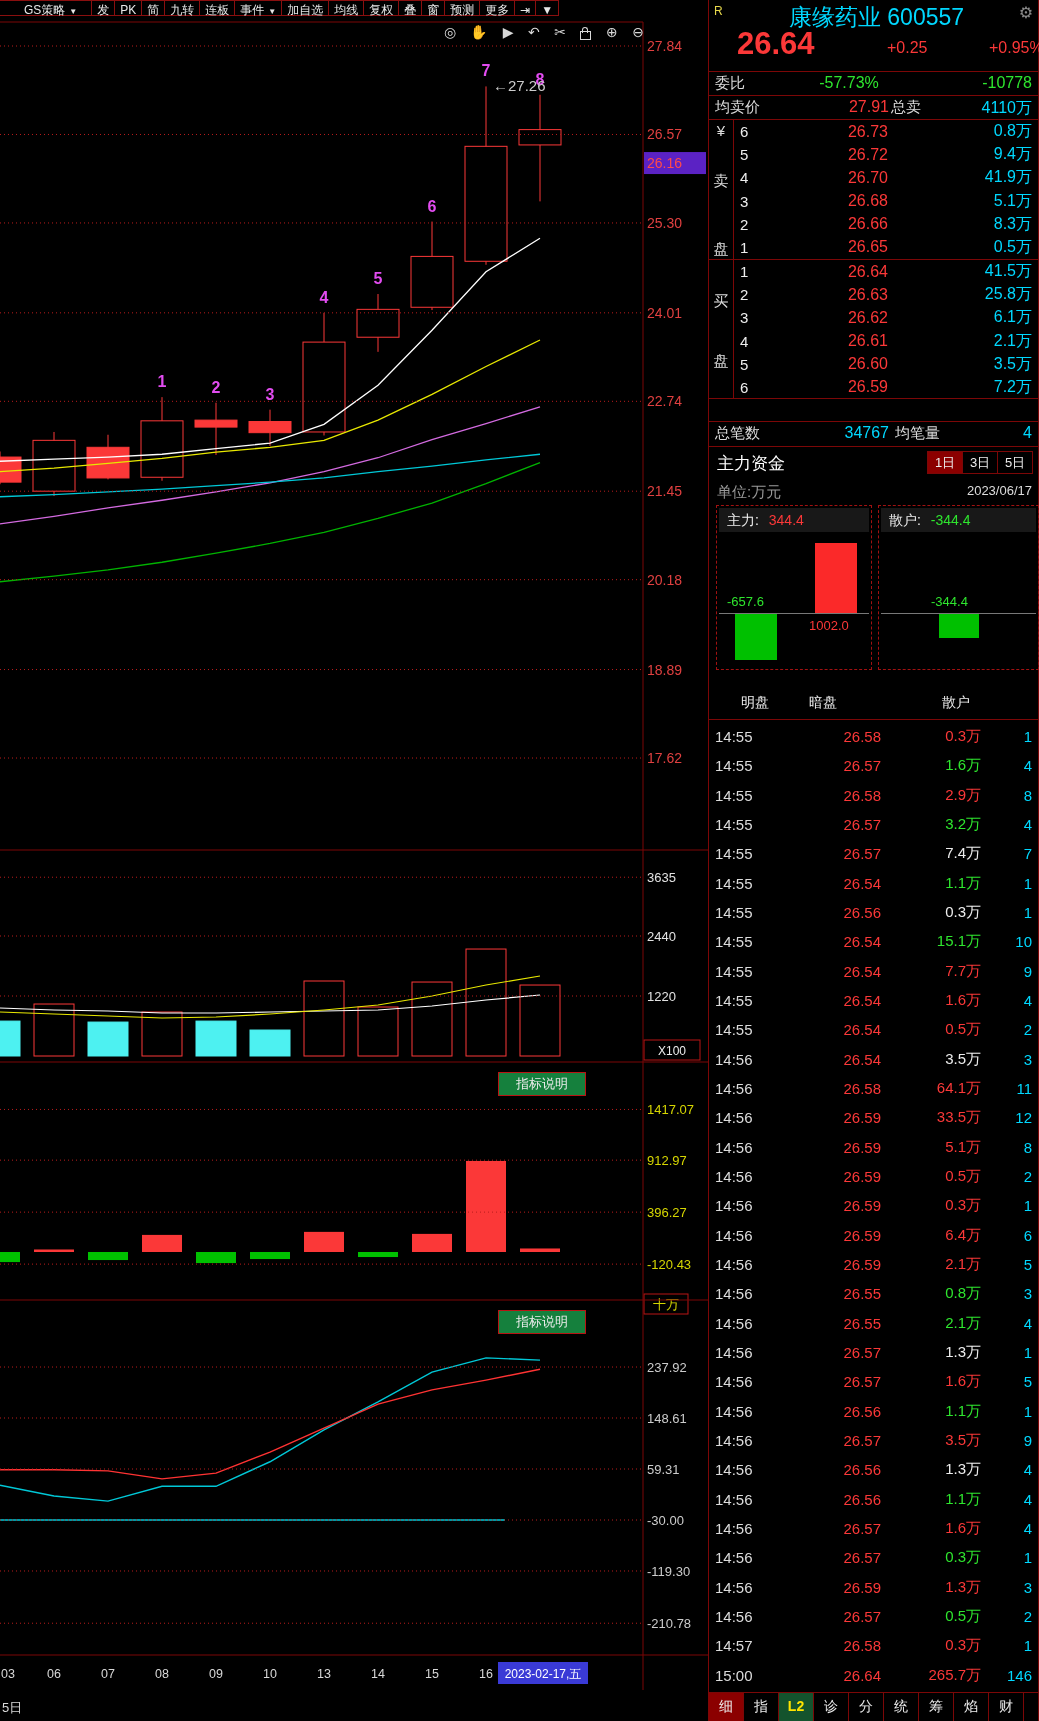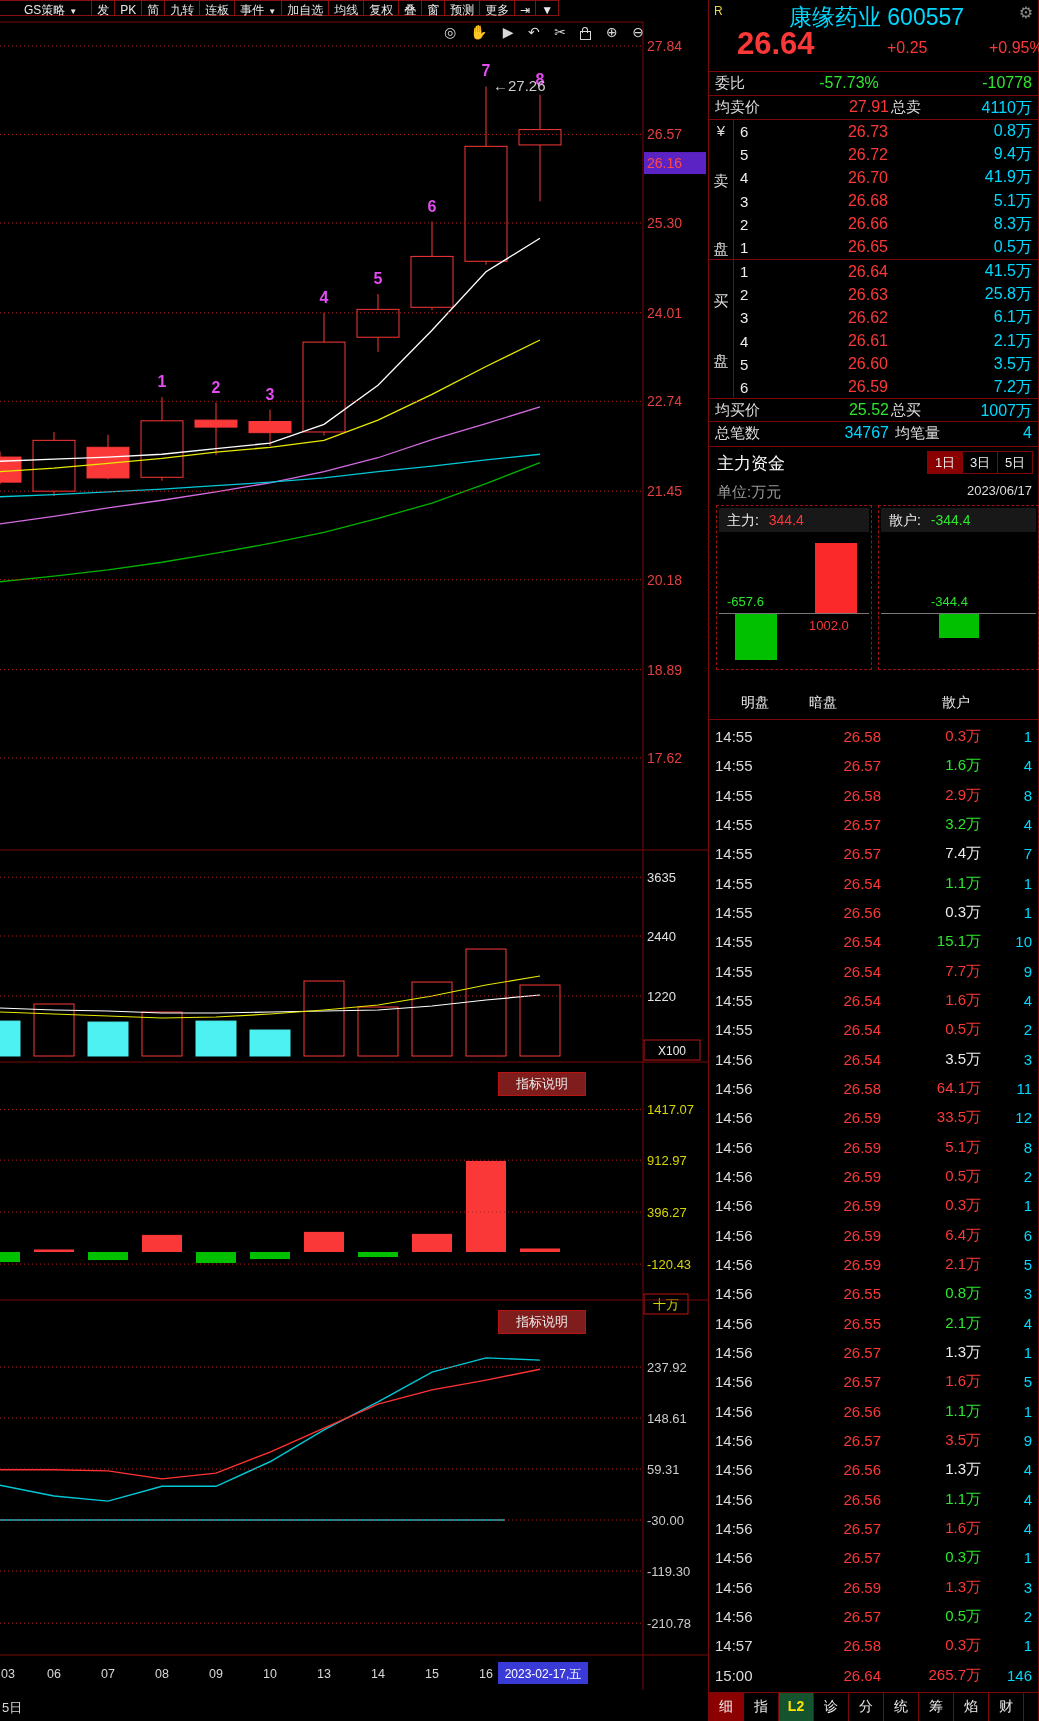--- a/index.html
+++ b/index.html
@@ -12,21 +12,21 @@
   .tb-btn{border:1px solid #8a0f0f;margin-left:-1px;background:#000;color:#e9e9e9;
           font-size:12px;line-height:19px;padding:0 5px;white-space:nowrap;cursor:default;}
   .tb-btn .caret{font-size:8px;margin-left:4px;color:#e9e9e9;}
   
   #chart-icons{position:absolute;left:444px;top:23px;width:200px;display:flex;
                justify-content:space-between;color:#d8d8d8;font-size:14px;line-height:18px;z-index:5;}
   .css-lock{display:inline-block;width:9px;height:7px;border:1px solid #d8d8d8;position:relative;margin-top:8px;}
   .css-lock:before{content:"";position:absolute;left:1px;top:-5px;width:4px;height:5px;
                    border:1px solid #d8d8d8;border-bottom:none;border-radius:3px 3px 0 0;}
   .ind-help{position:absolute;left:498px;width:86px;height:22px;border:1px solid #b81414;color:#ececec;
-            font-size:13px;text-align:center;line-height:22px;background:#7f1d1d;z-index:4;}
+            font-size:13px;text-align:center;line-height:22px;background:#15803d;z-index:4;}
   
   #rp{position:absolute;left:708px;top:0;width:329px;height:1721px;background:#000;
       border-left:1px solid #7c0707;border-right:1px solid #7c0707;}
   #rp .hline{position:absolute;left:0;right:0;border-top:1px solid #7c0707;}
   #rflag{position:absolute;left:5px;top:4px;color:#e7d84b;font-size:12px;}
   #stock-title{position:absolute;left:40px;right:34px;top:2px;text-align:center;color:#00d8ff;font-size:23px;}
   #gear{position:absolute;right:5px;top:3px;color:#8a8a8a;font-size:16px;cursor:pointer;}
   #last{position:absolute;left:28px;top:26px;color:#fb3838;font-size:31px;font-weight:bold;}
   #chg,#chgp{position:absolute;top:39px;color:#fb3838;font-size:16px;}
   #chg{left:178px;} #chgp{left:268px;margin-left:12px;}
@@ -337,26 +337,20 @@
         <span class="bamt">3.5万</span>
       </div>
       <div class="book-row">
         <span class="lvl">6</span>
         <span class="bprice">26.59</span>
         <span class="bamt">7.2万</span>
       </div>
     </div>
   <div class="hline" style="top:398px;"></div>
 
-  <div class="statrow" style="top:401px;">
-    <span class="qlabel abs" style="left:6px;">均买价</span>
-    <span class="green abs" style="left:90px;width:90px;text-align:right;font-size:16px;">25.52</span>
-    <span class="qlabel abs" style="left:182px;">总买</span>
-    <span class="cyan abs" style="right:6px;font-size:16px;">1007万</span>
-  </div>
   <div class="hline" style="top:421px;"></div>
   <div class="statrow" style="top:424px;">
     <span class="qlabel abs" style="left:6px;">总笔数</span>
     <span class="cyan abs" style="left:80px;width:100px;text-align:right;font-size:16px;">34767</span>
     <span class="qlabel abs" style="left:186px;">均笔量</span>
     <span class="cyan abs" style="right:6px;font-size:16px;">4</span>
   </div>
   <div class="hline" style="top:446px;"></div>
 
   <div class="abs" style="left:8px;top:452px;color:#fff;font-size:17px;">主力资金</div>

